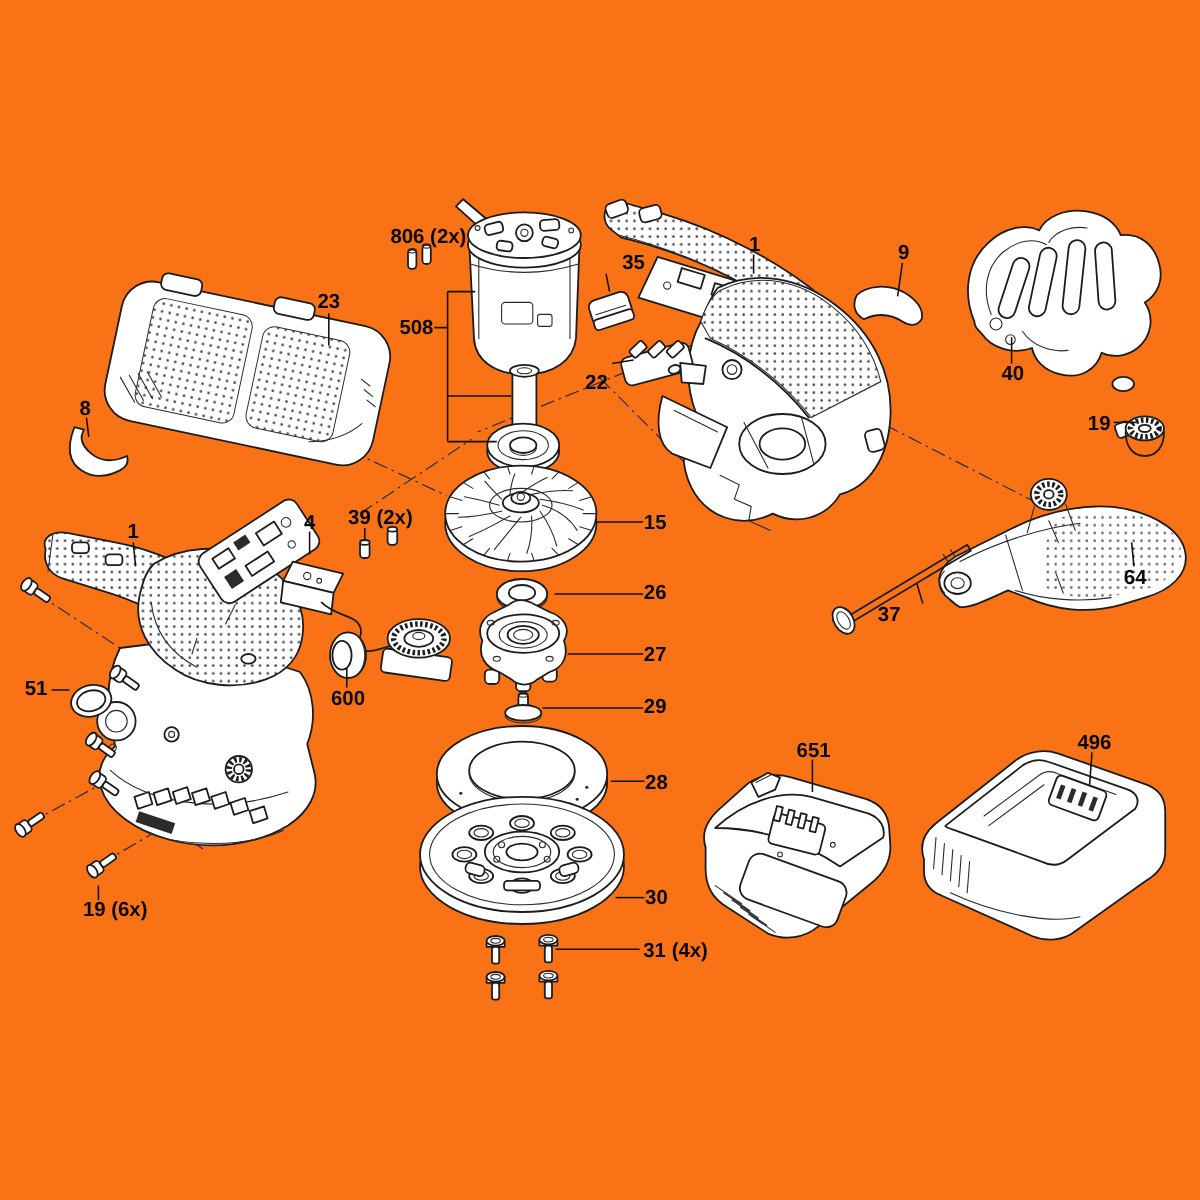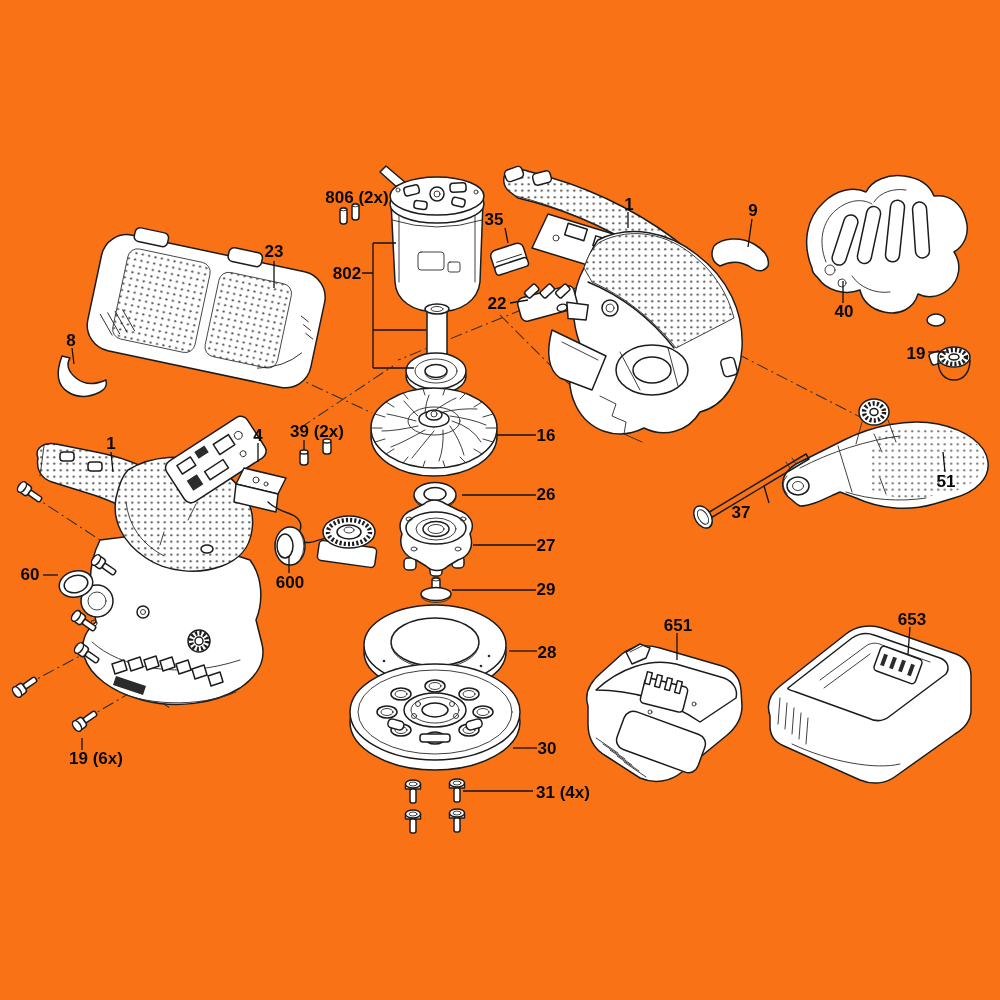--- a/index.html
+++ b/index.html
@@ -461,40 +461,40 @@
     <path class="leader" d="M452,590 H536"></path>
     <path class="leader" d="M509,651 H537"></path>
     <path class="leader" d="M513,748 H537"></path>
     <path class="leader" d="M463,791 H533"></path>
     <path class="leader" d="M677,633 V660"></path>
     <path class="leader" d="M910,627 L908,654"></path>
   </g>
 </svg>
 
 <div class="lbl" style="left:357px;top:197px">806 (2x)</div>
-<div class="lbl" style="left:347px;top:273px">802</div>
-<div class="lbl" style="left:494px;top:219px">35</div>
-<div class="lbl" style="left:497px;top:303px">22</div>
+<div class="lbl" style="left:347px;top:273px">508</div>
+<div class="lbl" style="left:528px;top:219px">35</div>
+<div class="lbl" style="left:497px;top:319px">22</div>
 <div class="lbl" style="left:629px;top:204px">1</div>
 <div class="lbl" style="left:753px;top:210px">9</div>
 <div class="lbl" style="left:844px;top:311px">40</div>
 <div class="lbl" style="left:916px;top:353px">19</div>
-<div class="lbl" style="left:946px;top:481px">51</div>
+<div class="lbl" style="left:946px;top:481px">64</div>
 <div class="lbl" style="left:741px;top:512px">37</div>
 <div class="lbl" style="left:274px;top:251px">23</div>
 <div class="lbl" style="left:71px;top:340px">8</div>
 <div class="lbl" style="left:111px;top:443px">1</div>
 <div class="lbl" style="left:258px;top:435px">4</div>
 <div class="lbl" style="left:317px;top:431px">39 (2x)</div>
 <div class="lbl" style="left:290px;top:582px">600</div>
-<div class="lbl" style="left:30px;top:574px">60</div>
+<div class="lbl" style="left:30px;top:574px">51</div>
 <div class="lbl" style="left:96px;top:758px">19 (6x)</div>
-<div class="lbl" style="left:546px;top:435px">16</div>
+<div class="lbl" style="left:546px;top:435px">15</div>
 <div class="lbl" style="left:546px;top:494px">26</div>
 <div class="lbl" style="left:546px;top:545px">27</div>
 <div class="lbl" style="left:546px;top:589px">29</div>
 <div class="lbl" style="left:547px;top:652px">28</div>
 <div class="lbl" style="left:547px;top:748px">30</div>
 <div class="lbl" style="left:563px;top:792px">31 (4x)</div>
 <div class="lbl" style="left:678px;top:625px">651</div>
-<div class="lbl" style="left:912px;top:619px">653</div>
+<div class="lbl" style="left:912px;top:619px">496</div>
 
 </div>
 
 </body></html>

